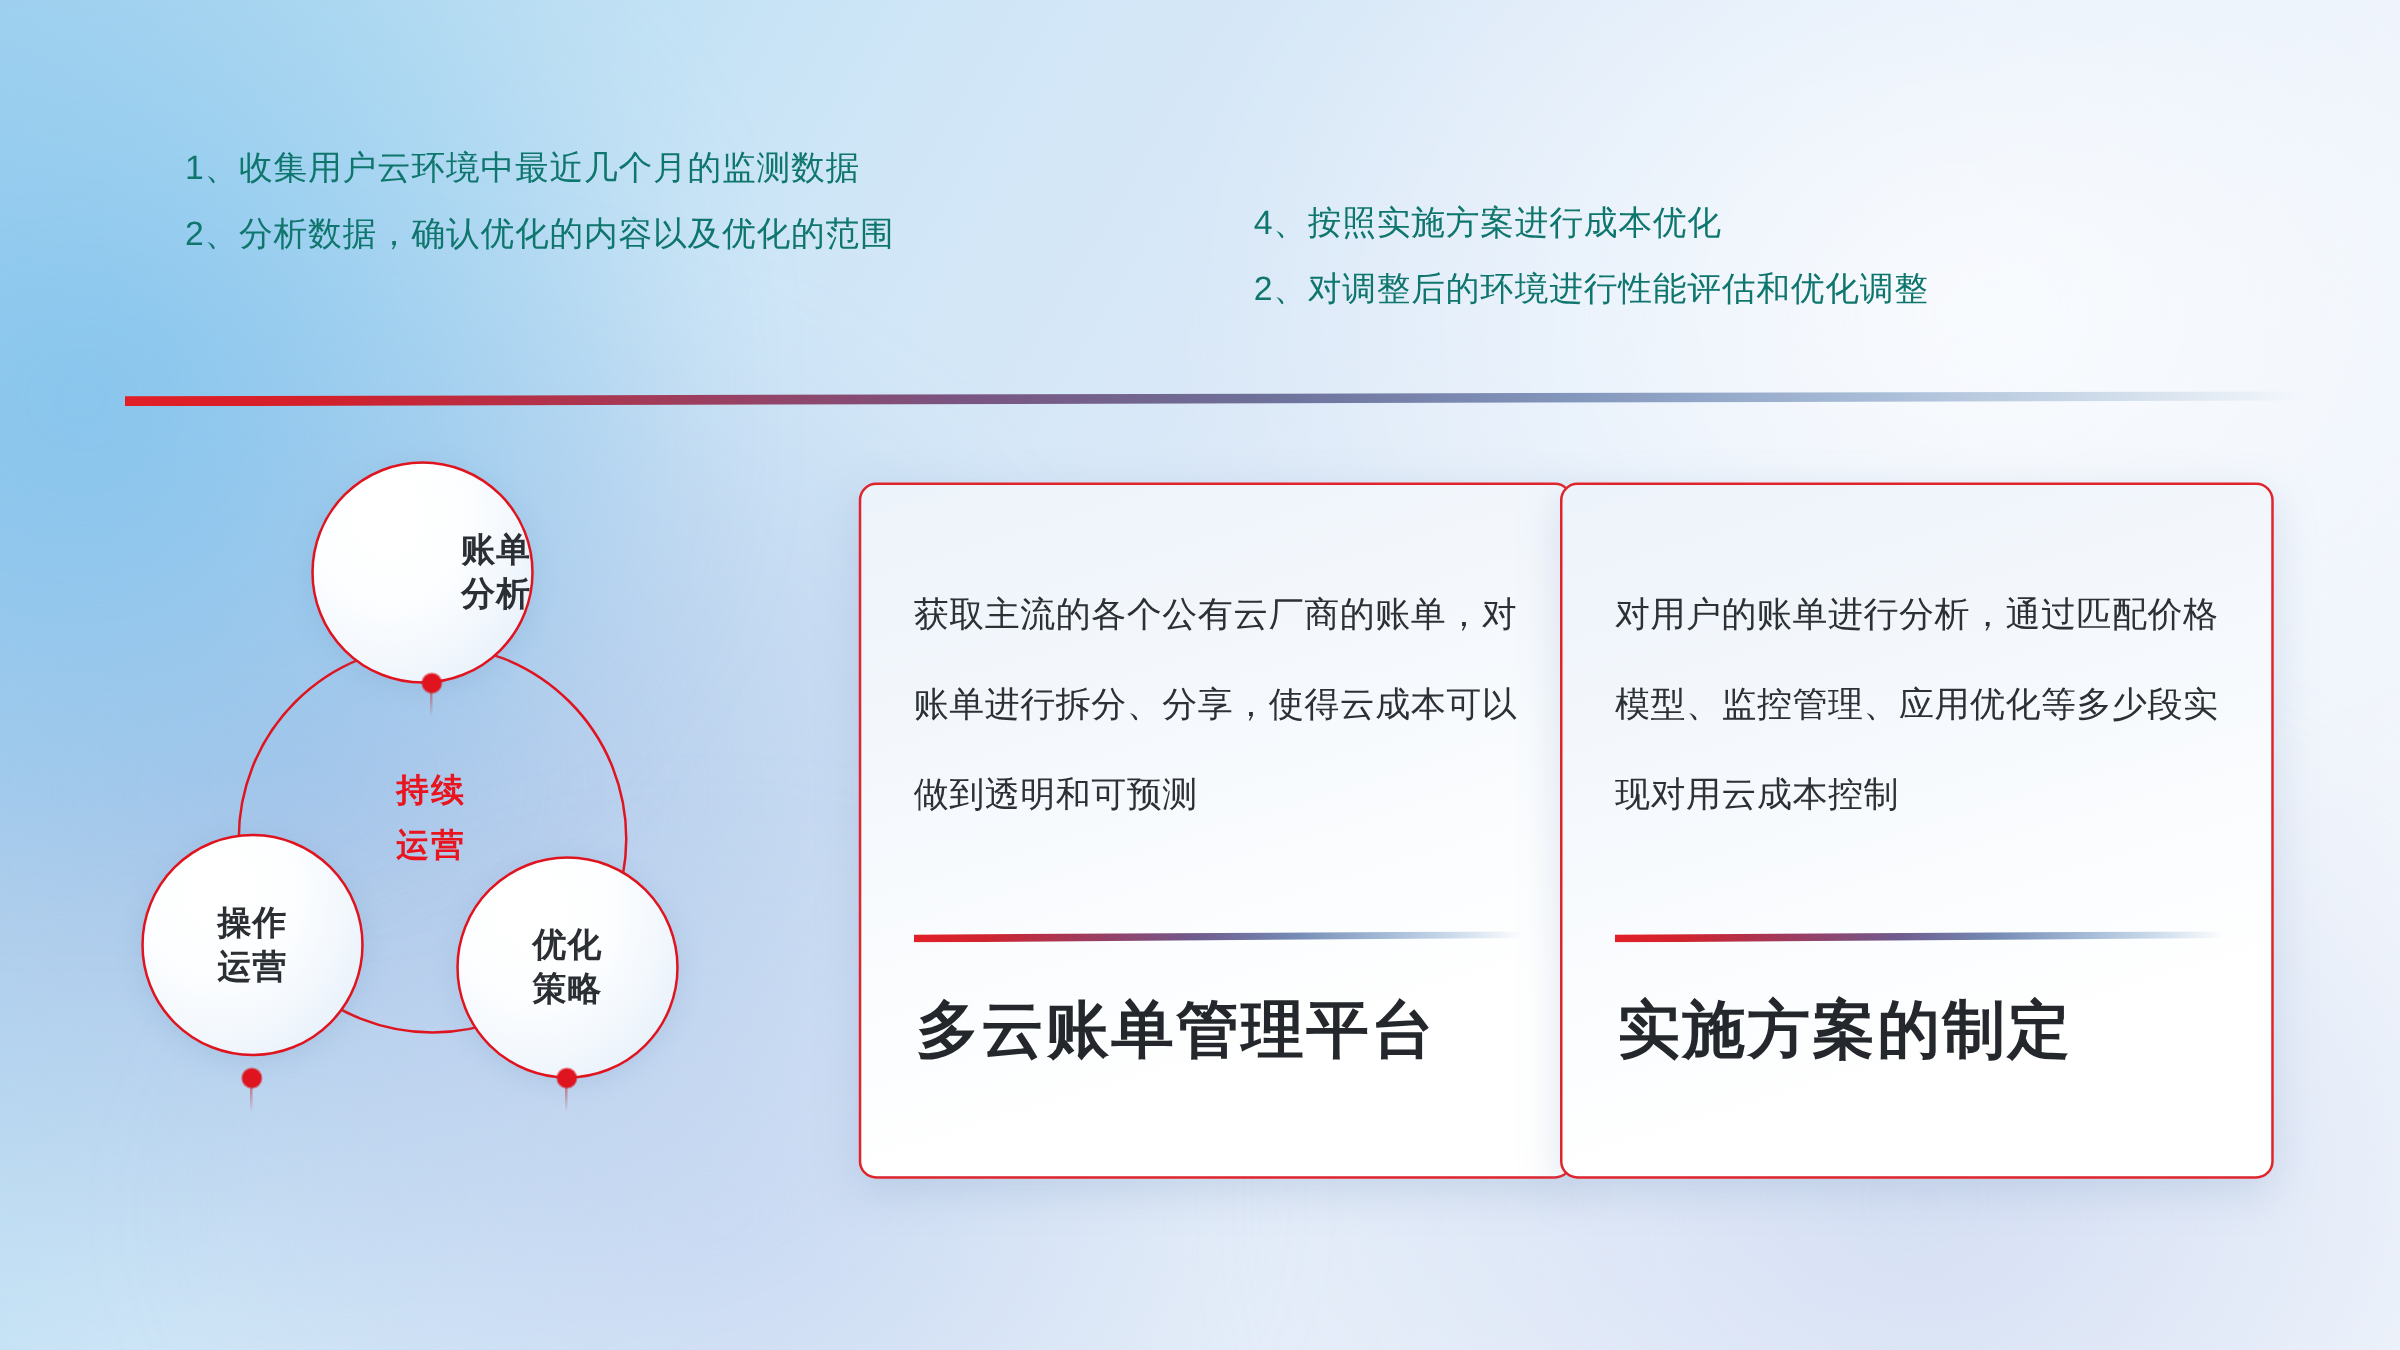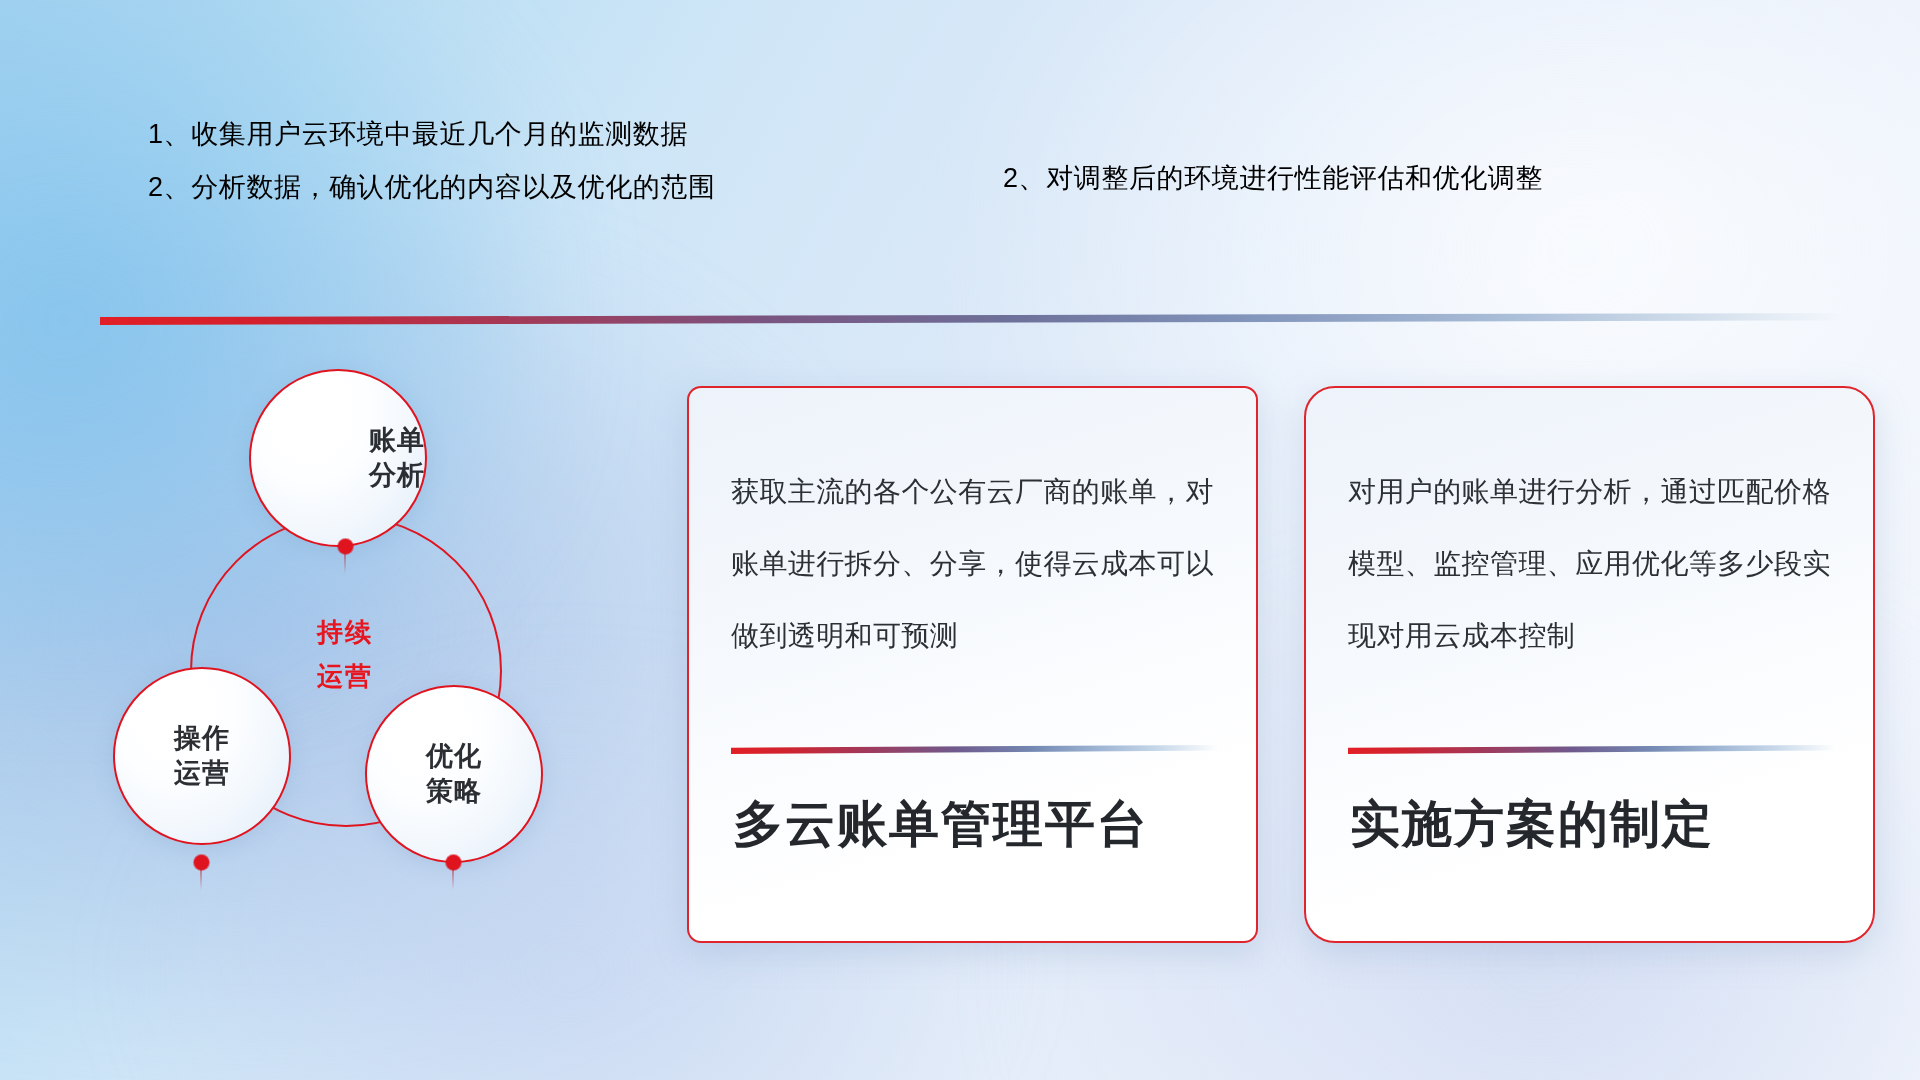--- a/index.html
+++ b/index.html
@@ -28,21 +28,21 @@
   .bg-wash-e{position:absolute;left:120px;bottom:-200px;width:900px;height:620px;
     background:radial-gradient(ellipse at 50% 50%,rgba(188,206,238,.55) 0%,rgba(200,216,242,0) 70%);
     filter:blur(44px);}
 
   
   .bullets{position:absolute;left:0;top:0;width:1920px;}
   .bullet-col{position:absolute;}
   .bullet-col.left{left:148px;top:108px;}
   .bullet-col.right{left:1003px;top:152px;}
   .bullet-line{
-    color:#000000;font-size:27px;line-height:53px;white-space:nowrap;
+    color:#0f766e;font-size:27px;line-height:53px;white-space:nowrap;
     letter-spacing:.6px;font-weight:400;
   }
 
   
   .top-divider{position:absolute;left:100px;top:313px;width:1744px;height:12px;}
   .top-divider .bar{
     position:absolute;inset:0;
     background:linear-gradient(90deg,#e21f26 0%,#d3202c 9%,#a33a58 24%,#7a5480 38%,#6d7099 52%,#8295bb 66%,#a8bcd7 80%,#cfdcea 91%,rgba(222,233,244,0) 100%);
     clip-path:polygon(0 34%,100% 0%,100% 62%,0 100%);
   }
@@ -71,21 +71,21 @@
   .venn-center{position:absolute;left:160px;top:255px;width:180px;text-align:center;
     color:#e8151f;font-size:26px;font-weight:700;line-height:44px;letter-spacing:2px;}
 
   
   .card{position:absolute;top:386px;width:571px;height:557px;border-radius:14px;
     border:2px solid #e0242c;box-sizing:border-box;
     background:linear-gradient(163deg,#edf3fa 0%,#f3f7fc 28%,#fafcfe 56%,#ffffff 78%,#ffffff 100%);
     box-shadow:0 10px 34px rgba(120,150,190,.26);
     overflow:hidden;padding-left:19px;}
   .card-1{left:687px;}
-  .card-2{left:1304px;border-radius:31px;}
+  .card-2{left:1248px;}
   .card-body{position:absolute;left:42px;right:36px;top:68px;
     color:#2c3135;font-size:28px;line-height:72px;letter-spacing:.4px;}
   .card-sep{position:absolute;left:42px;right:38px;top:357px;height:9px;}
   .card-sep .bar{position:absolute;inset:0;
     background:linear-gradient(90deg,#e21f26 0%,#cf2430 12%,#a03a5c 28%,#6f5a8d 46%,#7489b3 62%,#9fb6d4 76%,#c9d9ea 88%,rgba(225,235,246,0) 100%);
     clip-path:polygon(0 30%,100% 0%,100% 60%,0 100%);}
   .card-title{position:absolute;left:44px;right:30px;top:404px;
     color:#24282c;font-size:50px;font-weight:700;letter-spacing:2px;line-height:64px;}
 </style>
 </head>
@@ -99,20 +99,21 @@
   <div class="bg-wash-c"></div>
   <div class="bg-wash-d"></div>
   <div class="bg-wash-e"></div>
 
   <div class="bullets">
     <div class="bullet-col left">
       <div class="bullet-line">1、收集用户云环境中最近几个月的监测数据</div>
       <div class="bullet-line">2、分析数据，确认优化的内容以及优化的范围</div>
     </div>
     <div class="bullet-col right">
+      <div class="bullet-line">4、按照实施方案进行成本优化</div>
       <div class="bullet-line">2、对调整后的环境进行性能评估和优化调整</div>
     </div>
   </div>
 
   <div class="top-divider">
     <div class="bar"></div>
   </div>
 
   <div class="venn">
 

